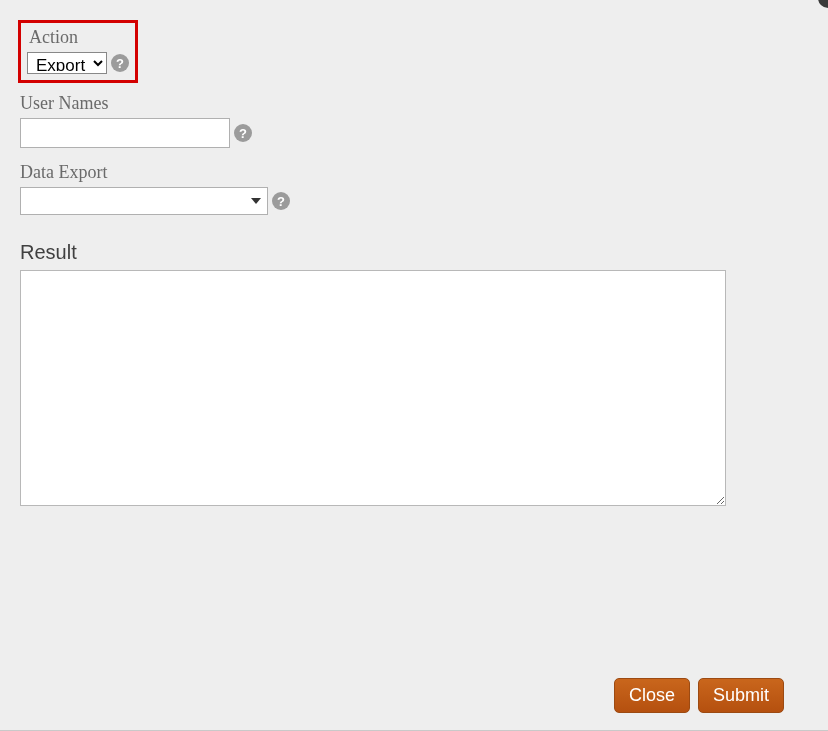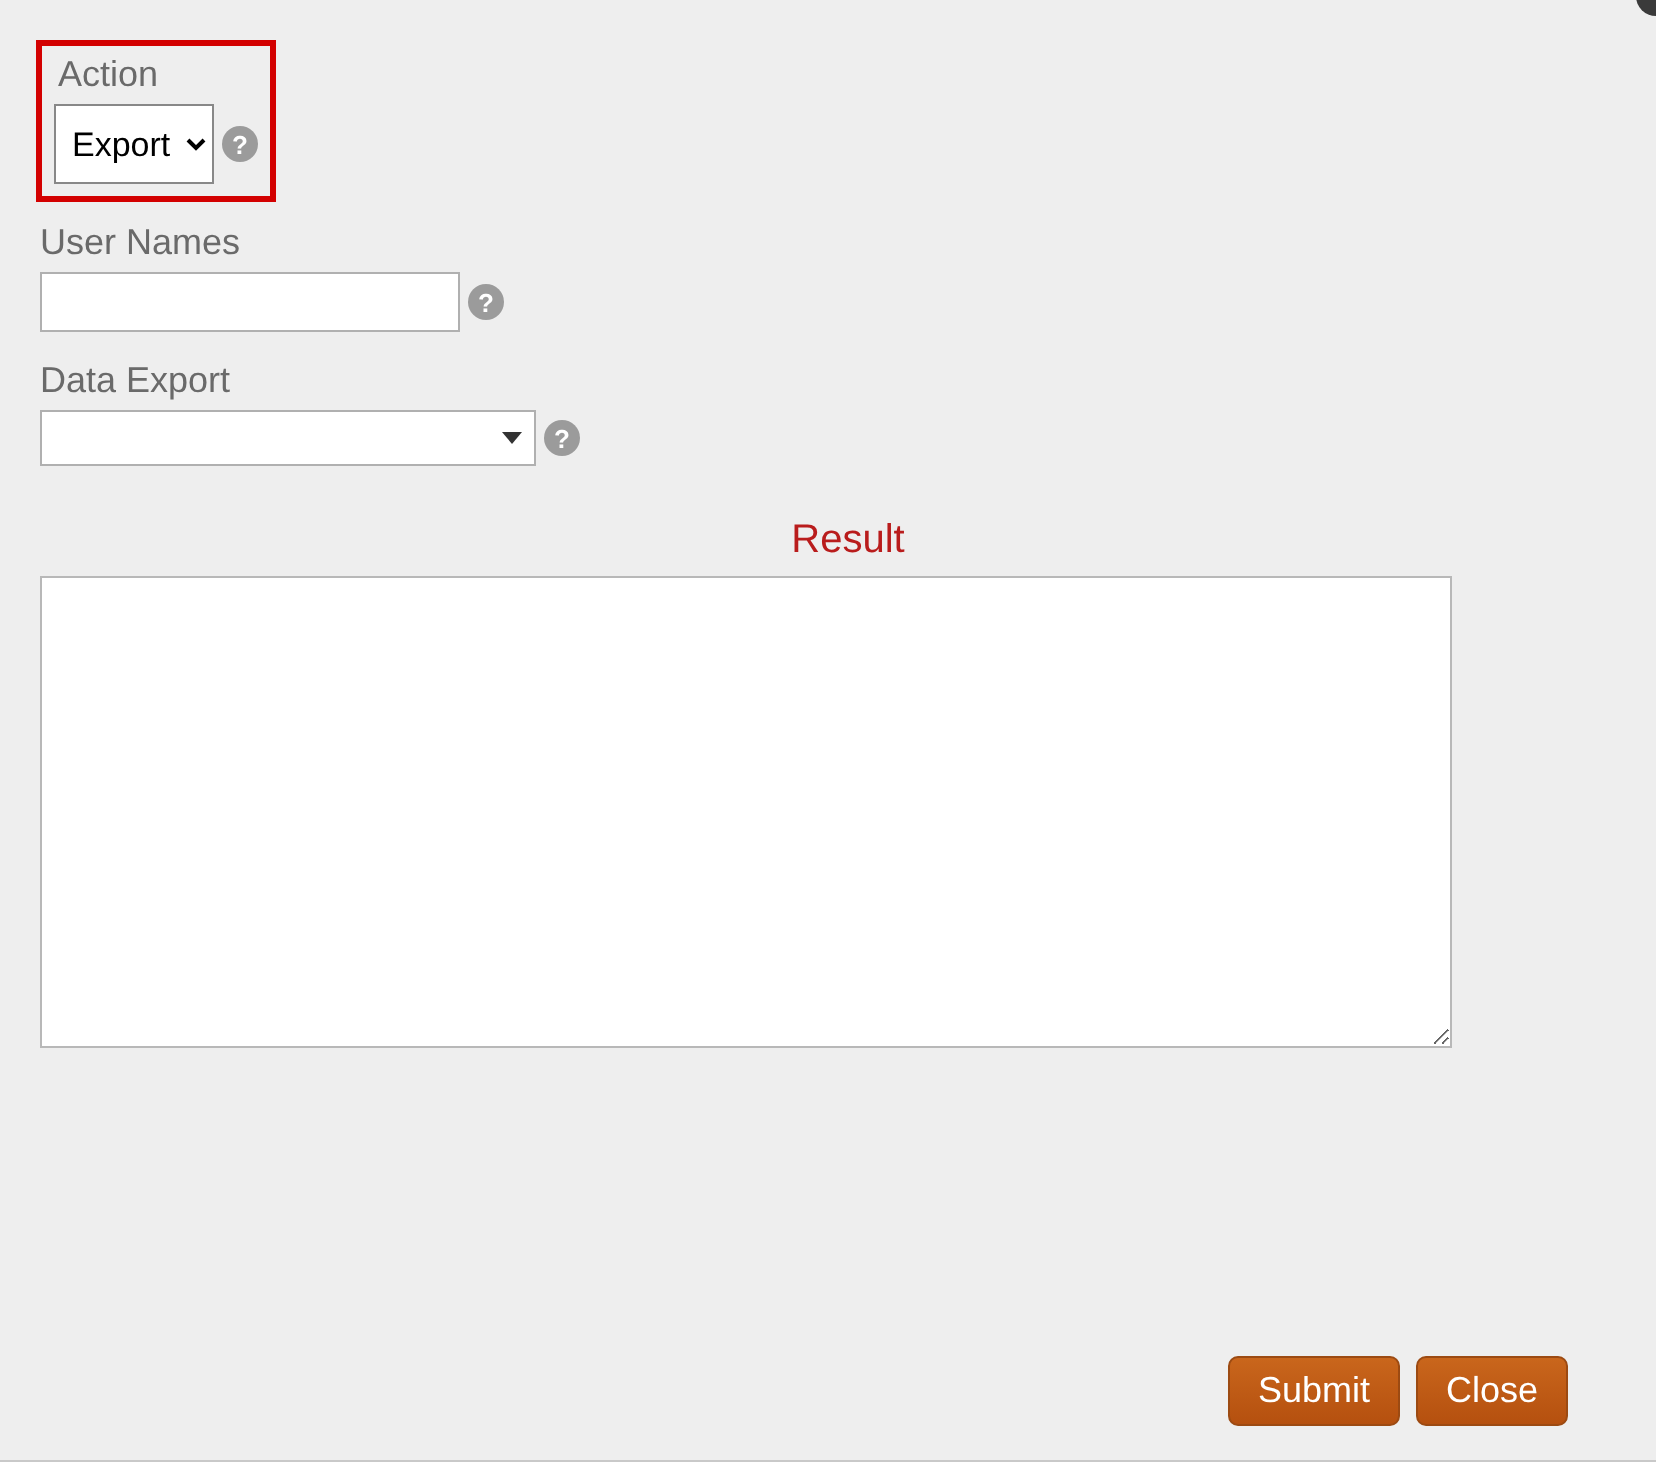--- a/index.html
+++ b/index.html
@@ -23,41 +23,42 @@
       margin-bottom: 8px;
     }
     .field-group {
       margin-bottom: 14px;
     }
     .field-label {
       font-size: 18px;
       color: #6a6a6a;
       display: block;
       margin-bottom: 4px;
+      font-family: Liberation Serif, serif;
     }
     .highlight-box {
       border: 3px solid #d30000;
       display: inline-block;
       padding: 2px 2px 2px 2px;
       margin-left: -2px;
     }
     .highlight-box .field-label {
       margin-left: 6px;
       margin-top: 2px;
     }
     .control-row {
       display: flex;
       align-items: center;
       gap: 4px;
     }
     .highlight-box .control-row {
       padding: 0 4px 4px 4px;
     }
     select.action-select {
-      height: 40px;
+      height: 22px;
       font-size: 17px;
       color: #000;
       background: #fff;
       border: 1px solid #888;
       padding: 2px 4px;
     }
     input.text-input {
       height: 30px;
       width: 210px;
       border: 1px solid #b0b0b0;
@@ -91,25 +92,24 @@
       font-weight: bold;
       display: inline-flex;
       align-items: center;
       justify-content: center;
       line-height: 1;
       cursor: pointer;
       flex-shrink: 0;
     }
     .result-label {
       font-size: 20px;
-      color: #b91c1c;
+      color: #404040;
       margin-top: 26px;
       margin-bottom: 6px;
       display: block;
-      text-align: center;
     }
     textarea.result-area {
       width: 706px;
       height: 236px;
       border: 1px solid #b8b8b8;
       background: #fff;
       resize: both;
       font-size: 14px;
       padding: 6px;
     }
@@ -182,18 +182,18 @@
         <span class="caret"></span>
       </div>
       <span class="help-icon">?</span>
     </div>
   </div>
 
   <span class="result-label">Result</span>
   <textarea class="result-area" style=""></textarea>
 
   <div class="button-bar">
+    <button class="btn">Close</button>
     <button class="btn">Submit</button>
-    <button class="btn">Close</button>
   </div>
 
   <div class="bottom-border"></div>
 </div>
 
 </body></html>

